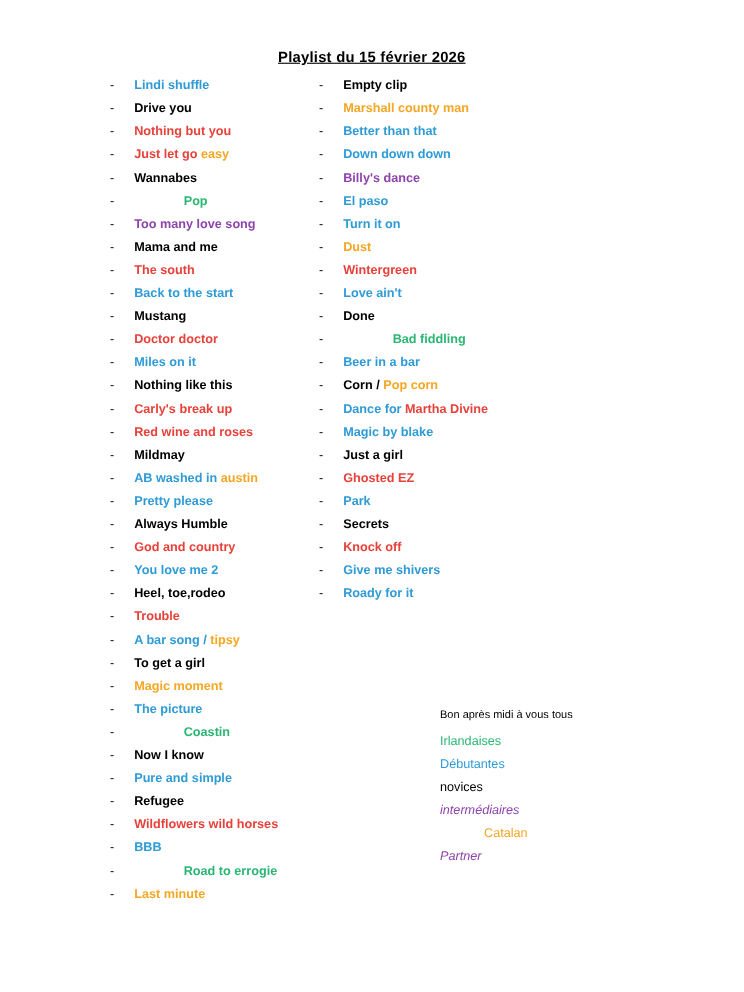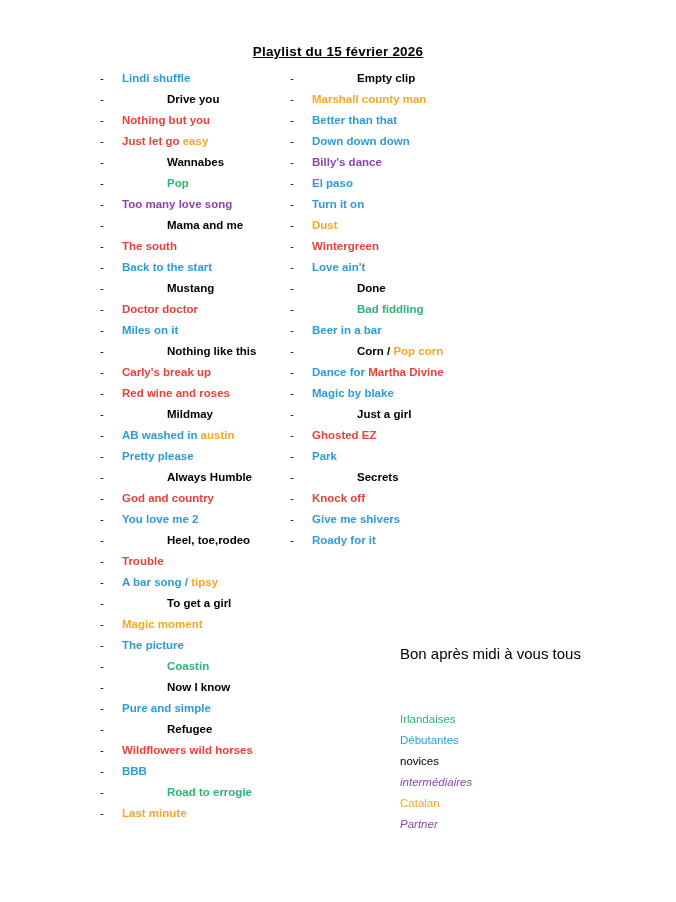--- a/index.html
+++ b/index.html
@@ -78,50 +78,50 @@
   }
   .label {
     white-space: nowrap;
     font-weight: bold;
   }
   .c-blue .label { color: #2e9bd6; }
   .c-red .label { color: #e8413a; }
   .c-green .label { color: #2bb673; margin-left: 45px; }
   .c-orange .label { color: #f5a623; }
   .c-purple .label { color: #8e44ad; }
-  .c-black .label { color: #000000; margin-left: 45px; }
+  .c-black .label { color: #000000; }
 
   .sub-orange { color: #f5a623; }
   .sub-red { color: #e8413a; }
 
   .note {
     position: absolute;
     left: 400px;
     top: 645px;
-    font-size: 15px;
+    font-size: 10px;
     color: #000000;
     white-space: nowrap;
   }
   .footer-list {
     position: absolute;
     left: 400px;
-    top: 713px;
+    top: 668px;
     display: flex;
     flex-direction: column;
   }
   .footer-row {
     height: 21px;
     font-size: 11.5px;
     white-space: nowrap;
   }
   .f-green { color: #2bb673; }
   .f-blue  { color: #2e9bd6; }
   .f-black { color: #000000; }
   .f-purple{ color: #8e44ad; font-style: italic; }
-  .f-orange{ color: #f5a623; }
+  .f-orange{ color: #f5a623; margin-left: 40px; }
 </style>
 </head>
 <body>
 
 <div class="page">
 
   <div class="title"><span class="ul">Playlist du 15 février  2026</span></div>
 
   <div class="columns">
     <div class="col col-left" id="col-left">

